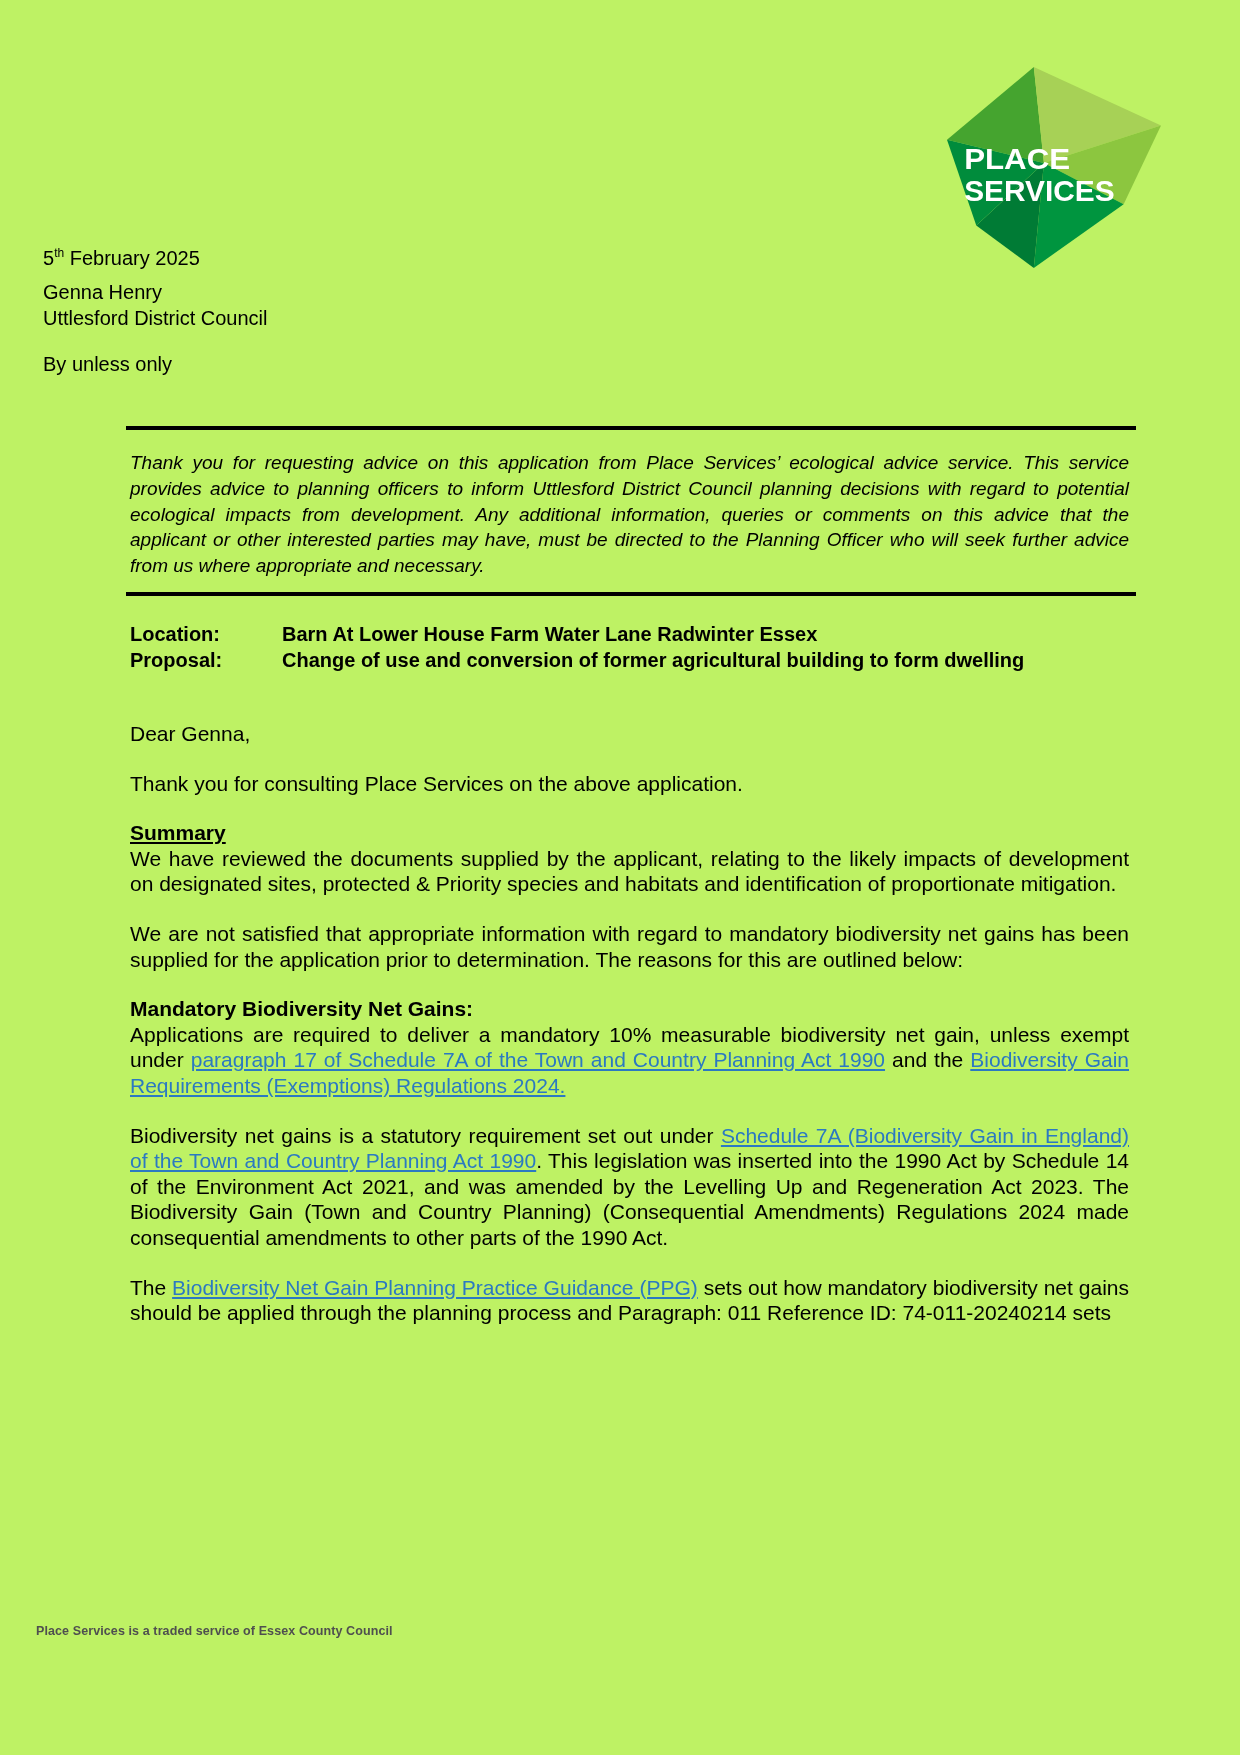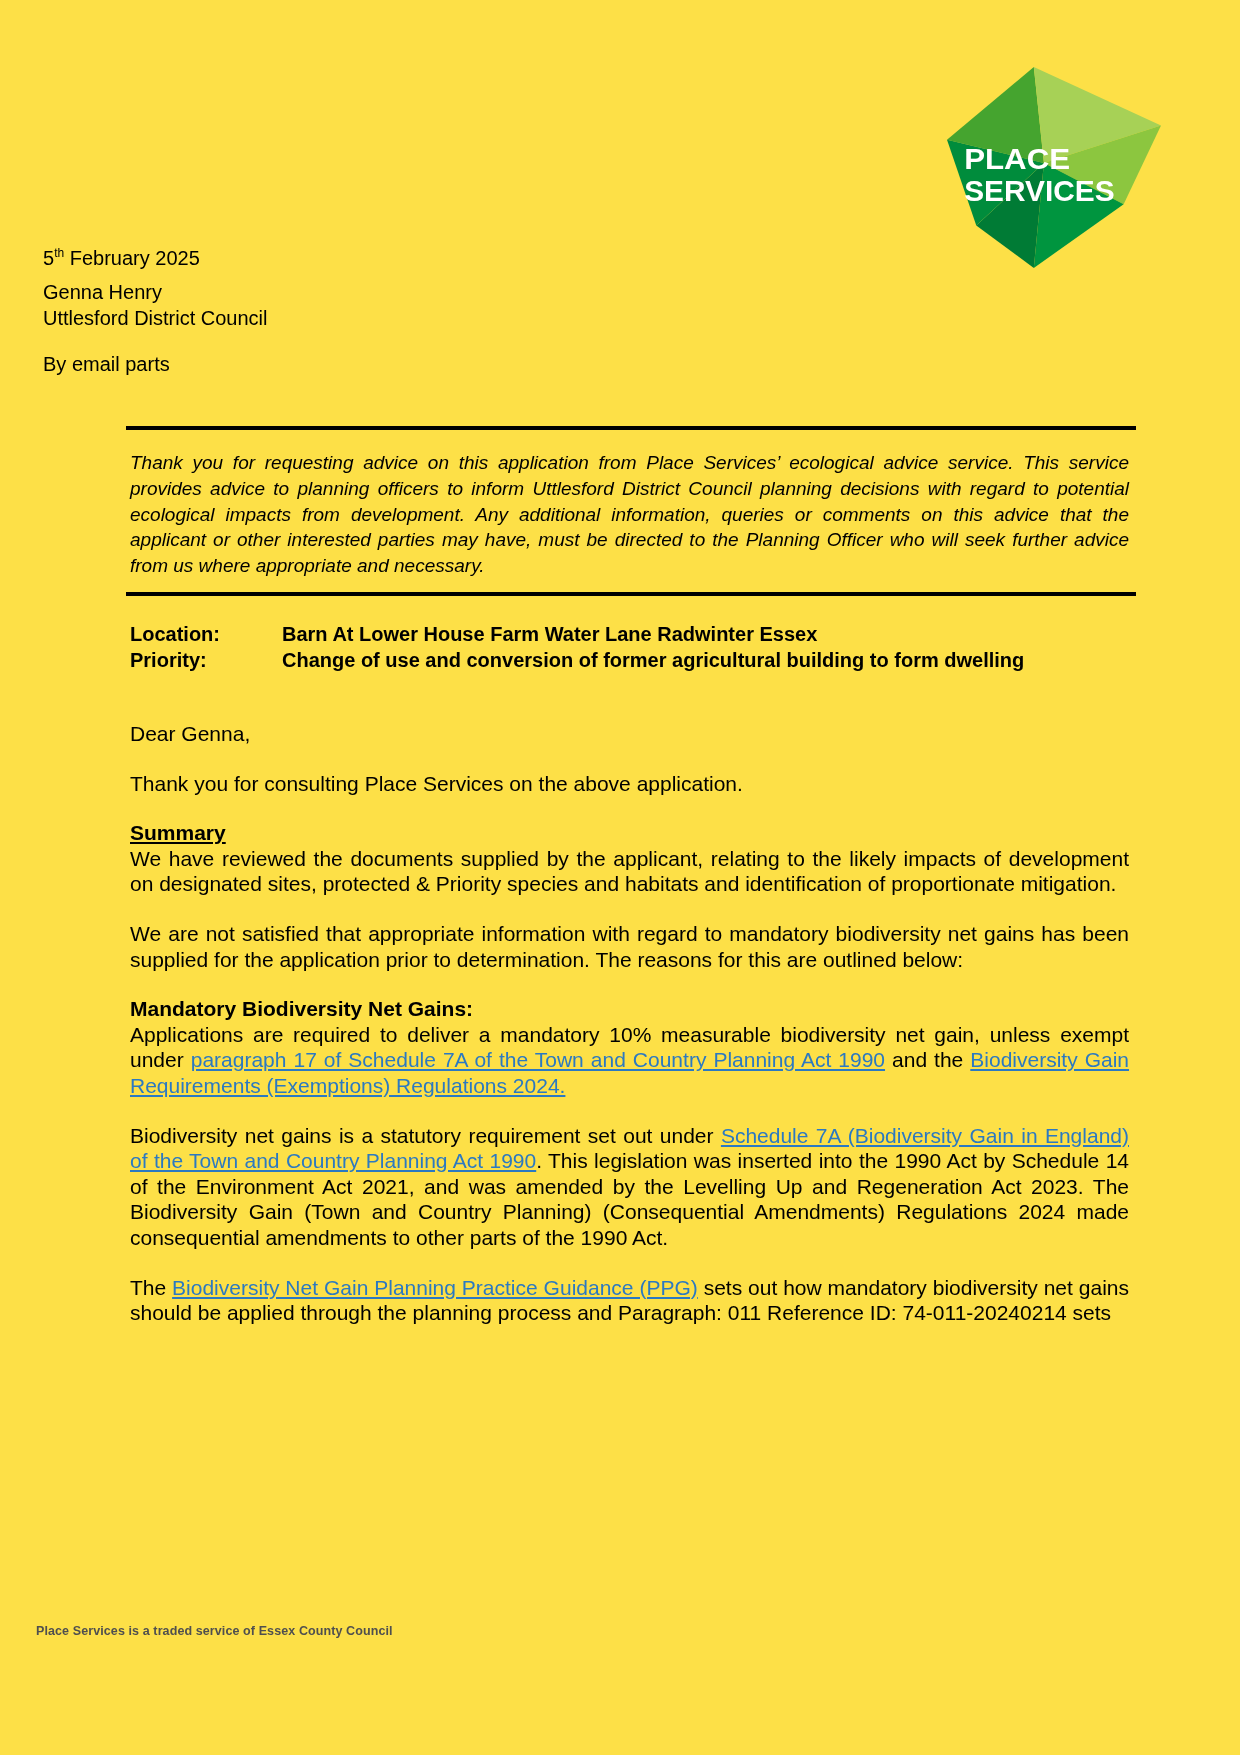--- a/index.html
+++ b/index.html
@@ -1,20 +1,20 @@
 <!DOCTYPE html>
 <html><head>
 <meta charset="utf-8">
 <style>
   html,body { margin:0; padding:0; background:#ffffff; }
   .page {
     position:relative;
     width:1240px;
     height:1755px;
-    background:#fde047;
+    background:#bef264;
     font-family:"Liberation Sans", sans-serif;
     color:#000;
     overflow:hidden;
   }
 
   
   .logo { position:absolute; left:947px; top:66px; width:214px; height:204px; }
   .logo text {
     font-family:"Liberation Sans", sans-serif;
     font-weight:bold;
@@ -84,33 +84,33 @@
     <text x="17" y="133" textLength="149" lengthAdjust="spacingAndGlyphs">SERVICES</text>
   </svg>
 
   <div class="top-line date-line"><span>5</span><sup>th</sup><span> February 2025</span></div>
 
   <div class="top-line recipient-block">
     <div>Genna Henry</div>
     <div>Uttlesford District Council</div>
   </div>
 
-  <div class="top-line by-email">By email parts</div>
+  <div class="top-line by-email">By unless only</div>
 
   <div class="rule rule-1"></div>
   <div class="notice">Thank you for requesting advice on this application from Place Services’ ecological advice service. This service provides advice to planning officers to inform Uttlesford District Council planning decisions with regard to potential ecological impacts from development. Any additional information, queries or comments on this advice that the applicant or other interested parties may have, must be directed to the Planning Officer who will seek further advice from us where appropriate and necessary.</div>
   <div class="rule rule-2"></div>
 
   <div class="app-block">
     <div class="app-row">
       <span class="app-label">Location:</span>
       <span class="app-value">Barn At Lower House Farm Water Lane Radwinter Essex</span>
     </div>
     <div class="app-row">
-      <span class="app-label">Priority:</span>
+      <span class="app-label">Proposal:</span>
       <span class="app-value">Change of use and conversion of former agricultural building to form dwelling</span>
     </div>
   </div>
 
   <div class="body-flow">
 
     <p>Dear Genna,</p>
 
     <p>Thank you for consulting Place Services on the above application.</p>
 

